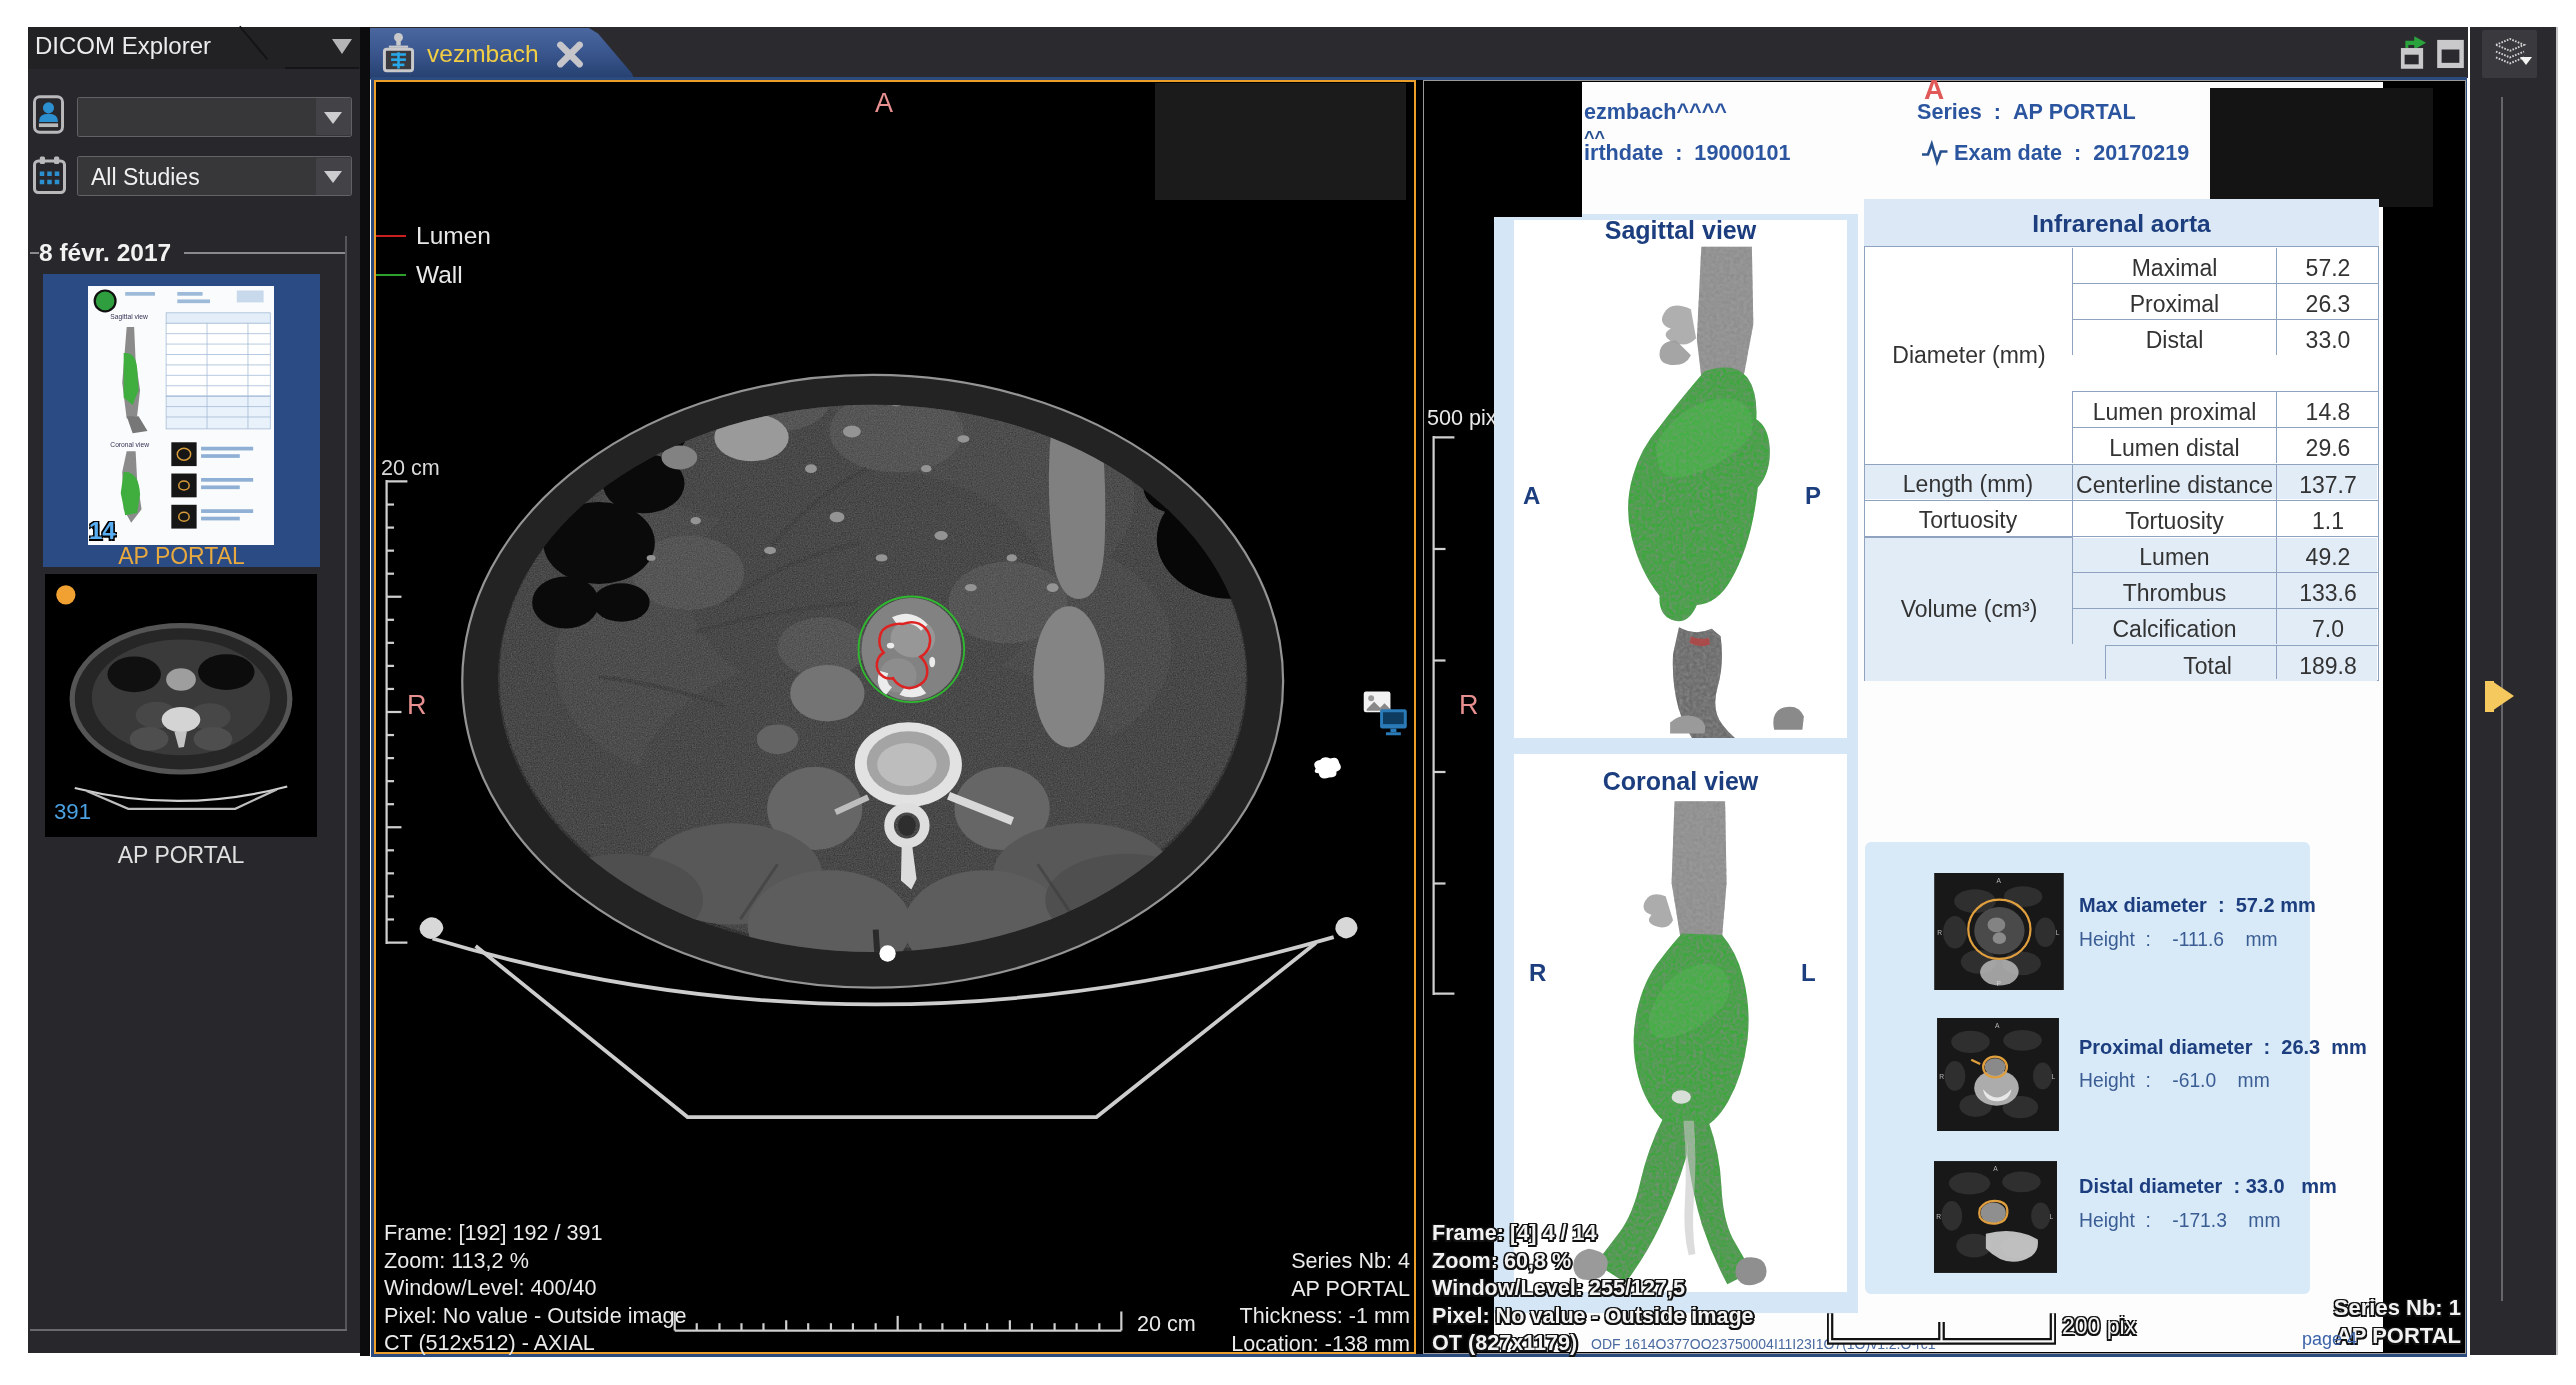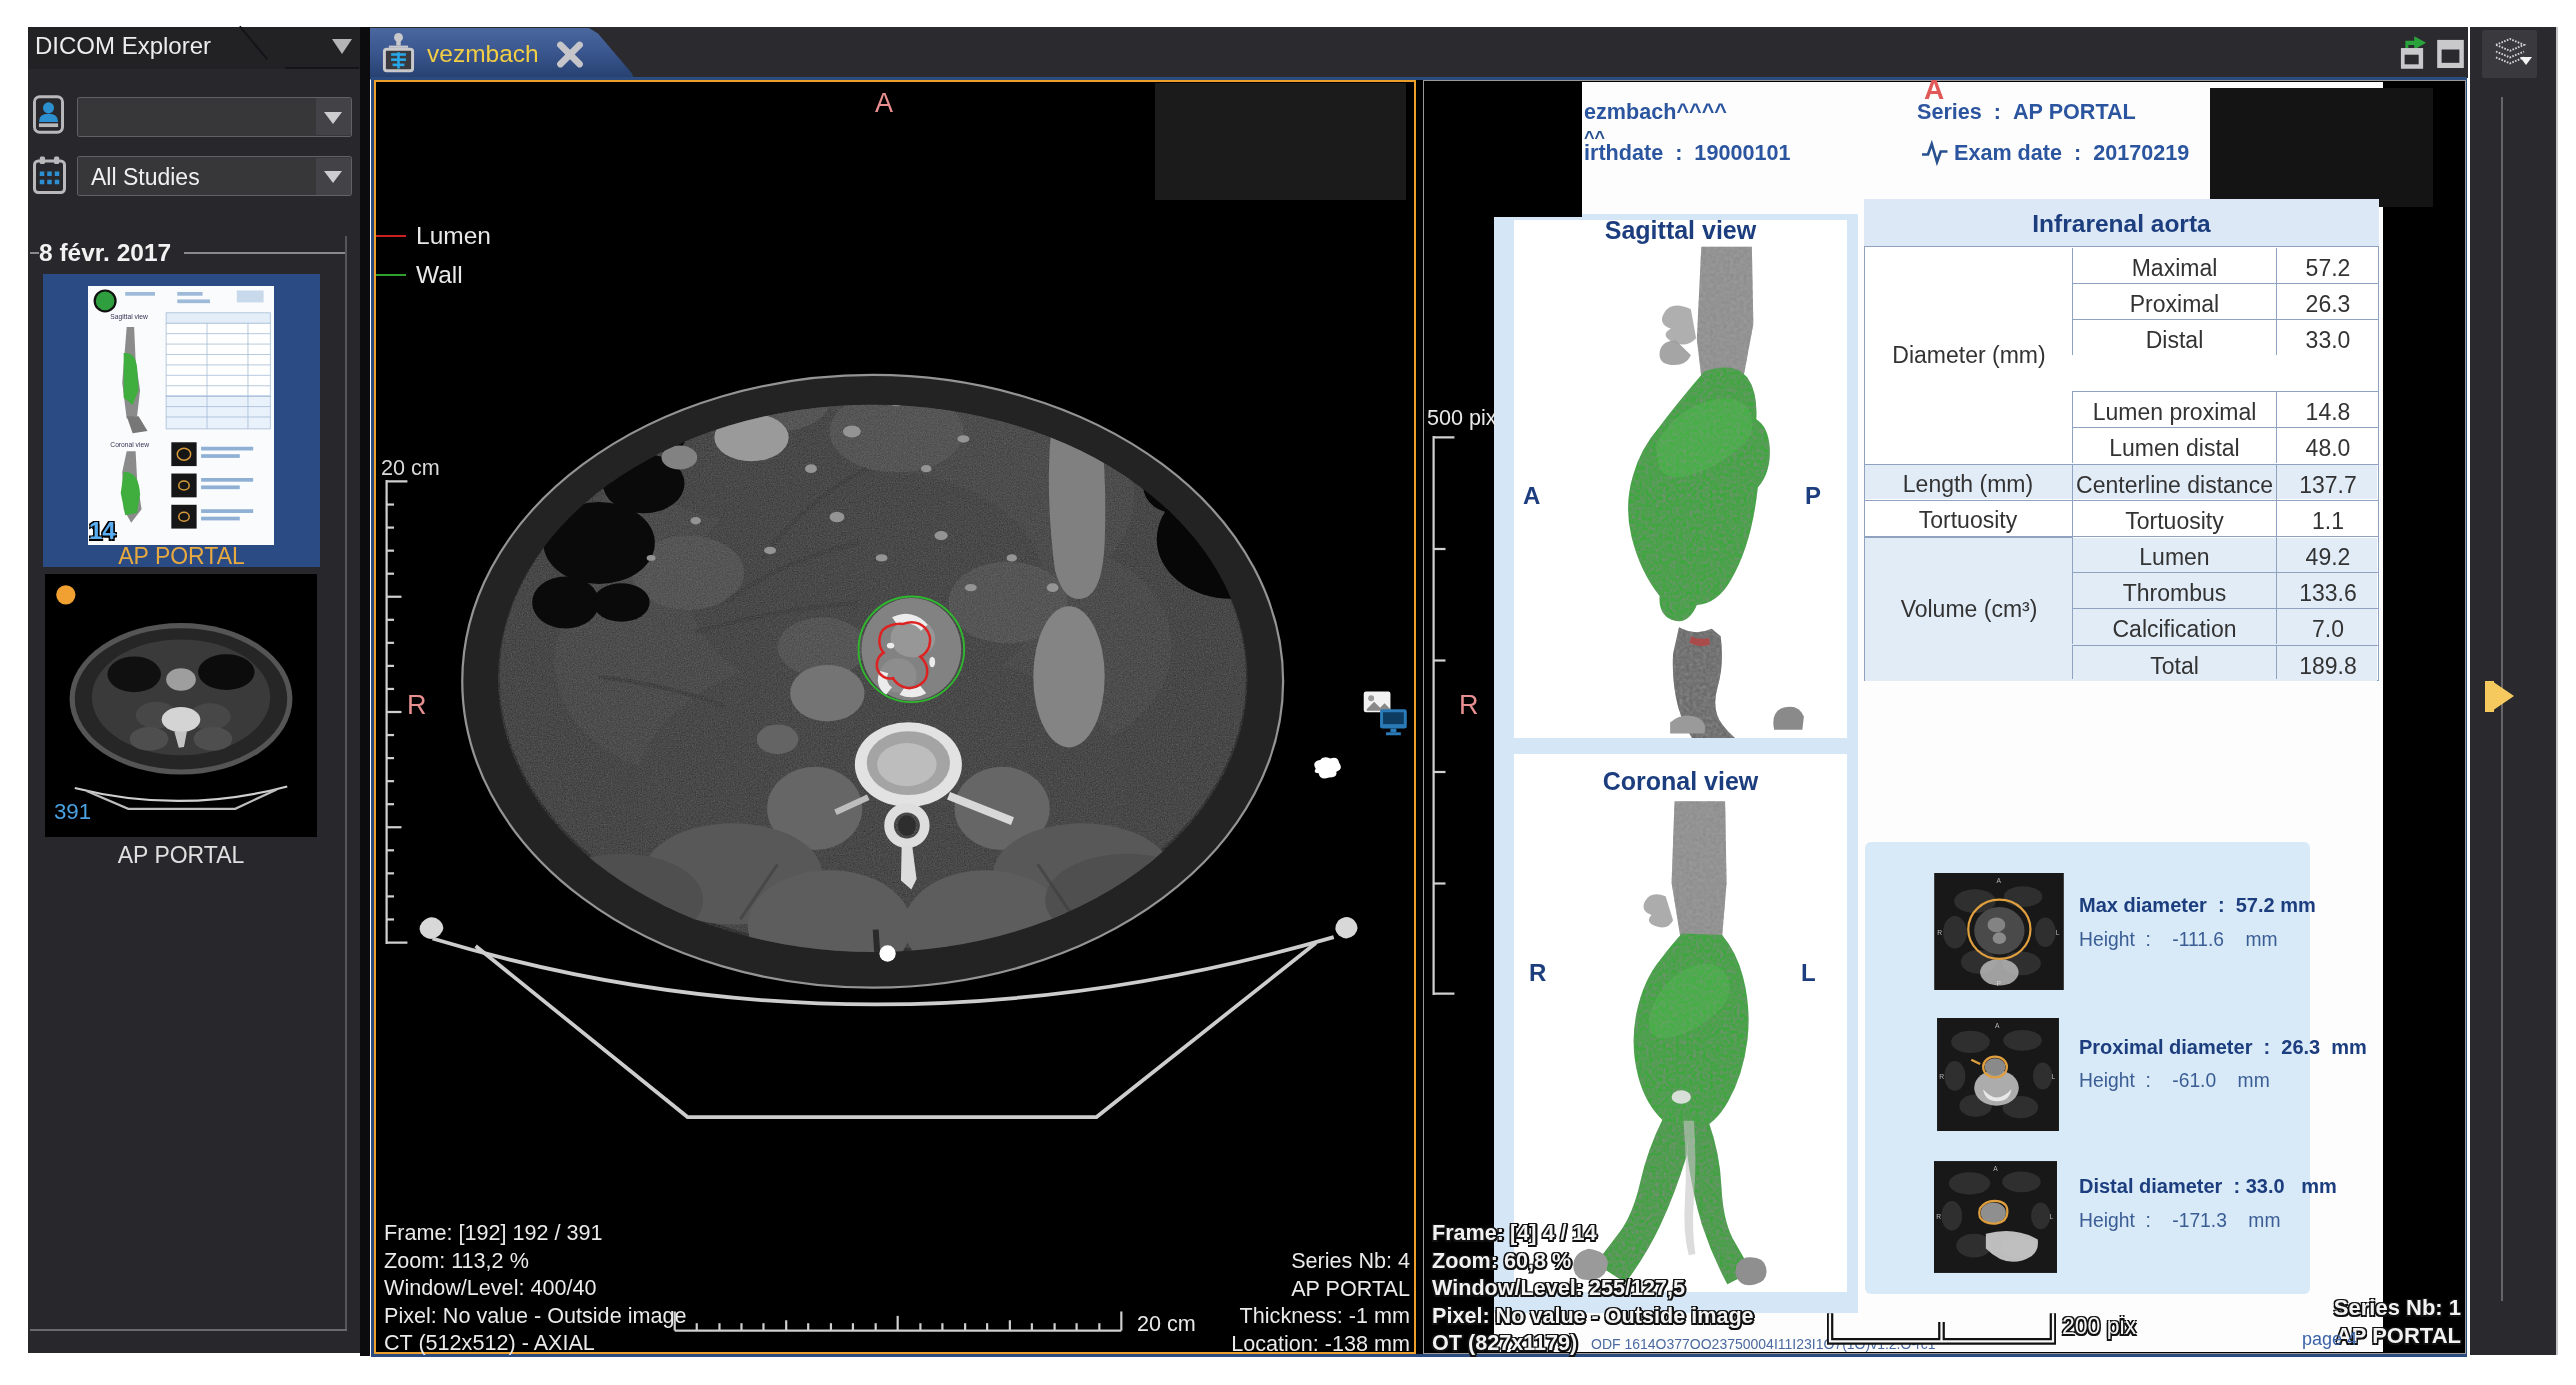--- a/index.html
+++ b/index.html
@@ -423,21 +423,21 @@
 <div class="trow" style="top:319px;height:36px;">
       <div class="c2" style="height:36px;">Distal</div>
       <div class="c3" style="height:36px;">33.0</div>
     </div>
 <div class="trow" style="top:391px;height:36px;">
       <div class="c2" style="height:36px;">Lumen proximal</div>
       <div class="c3" style="height:36px;text-align:center;">14.8</div>
     </div>
 <div class="trow" style="top:427px;height:36px;">
       <div class="c2" style="height:36px;">Lumen distal</div>
-      <div class="c3" style="height:36px;">48.0</div>
+      <div class="c3" style="height:36px;">29.6</div>
     </div>
 <div class="txt" style="left:1864px;top:342px;width:210px;text-align:center;font-size:23px;color:#333;">Diameter (mm)</div>
 <div class="abs bluebg" style="left:1865px;top:465px;width:512px;height:34px;"></div>
 <div class="trow" style="top:464px;height:36px;">
       <div class="c1" style="height:36px;padding-top:6px;">Length (mm)</div>
       <div class="c2" style="height:36px;">Centerline distance</div>
       <div class="c3" style="height:36px;">137.7</div>
     </div>
 <div class="trow" style="top:500px;height:36px;">
       <div class="c1" style="height:36px;padding-top:6px;">Tortuosity</div>
@@ -452,21 +452,21 @@
     </div>
 <div class="trow" style="top:572px;height:36px;">
       <div class="c2" style="height:36px;">Thrombus</div>
       <div class="c3" style="height:36px;">133.6</div>
     </div>
 <div class="trow" style="top:608px;height:36px;">
       <div class="c2" style="height:36px;">Calcification</div>
       <div class="c3" style="height:36px;">7.0</div>
     </div>
 <div class="trow" style="top:645px;height:36px;">
-      <div class="c2" style="height:34px;">Total</div>
+      <div class="c2" style="height:34px;margin-left:33px;">Total</div>
       <div class="c3" style="height:34px;">189.8</div>
     </div>
 <div class="txt" style="left:1864px;top:596px;width:210px;text-align:center;font-size:23px;color:#333;">Volume (cm³)</div>
 
 <div class="abs" style="left:1865px;top:842px;width:445px;height:452px;background:#d8e9f7;border-radius:6px;"></div>
 
 <svg class="abs" style="left:1934px;top:873px;" width="130" height="117" viewBox="0 0 175 158">
  <rect width="175" height="158" fill="#181818"></rect>
  <g fill="#2f2f2f">
   <ellipse cx="55" cy="38" rx="28" ry="16"></ellipse>

